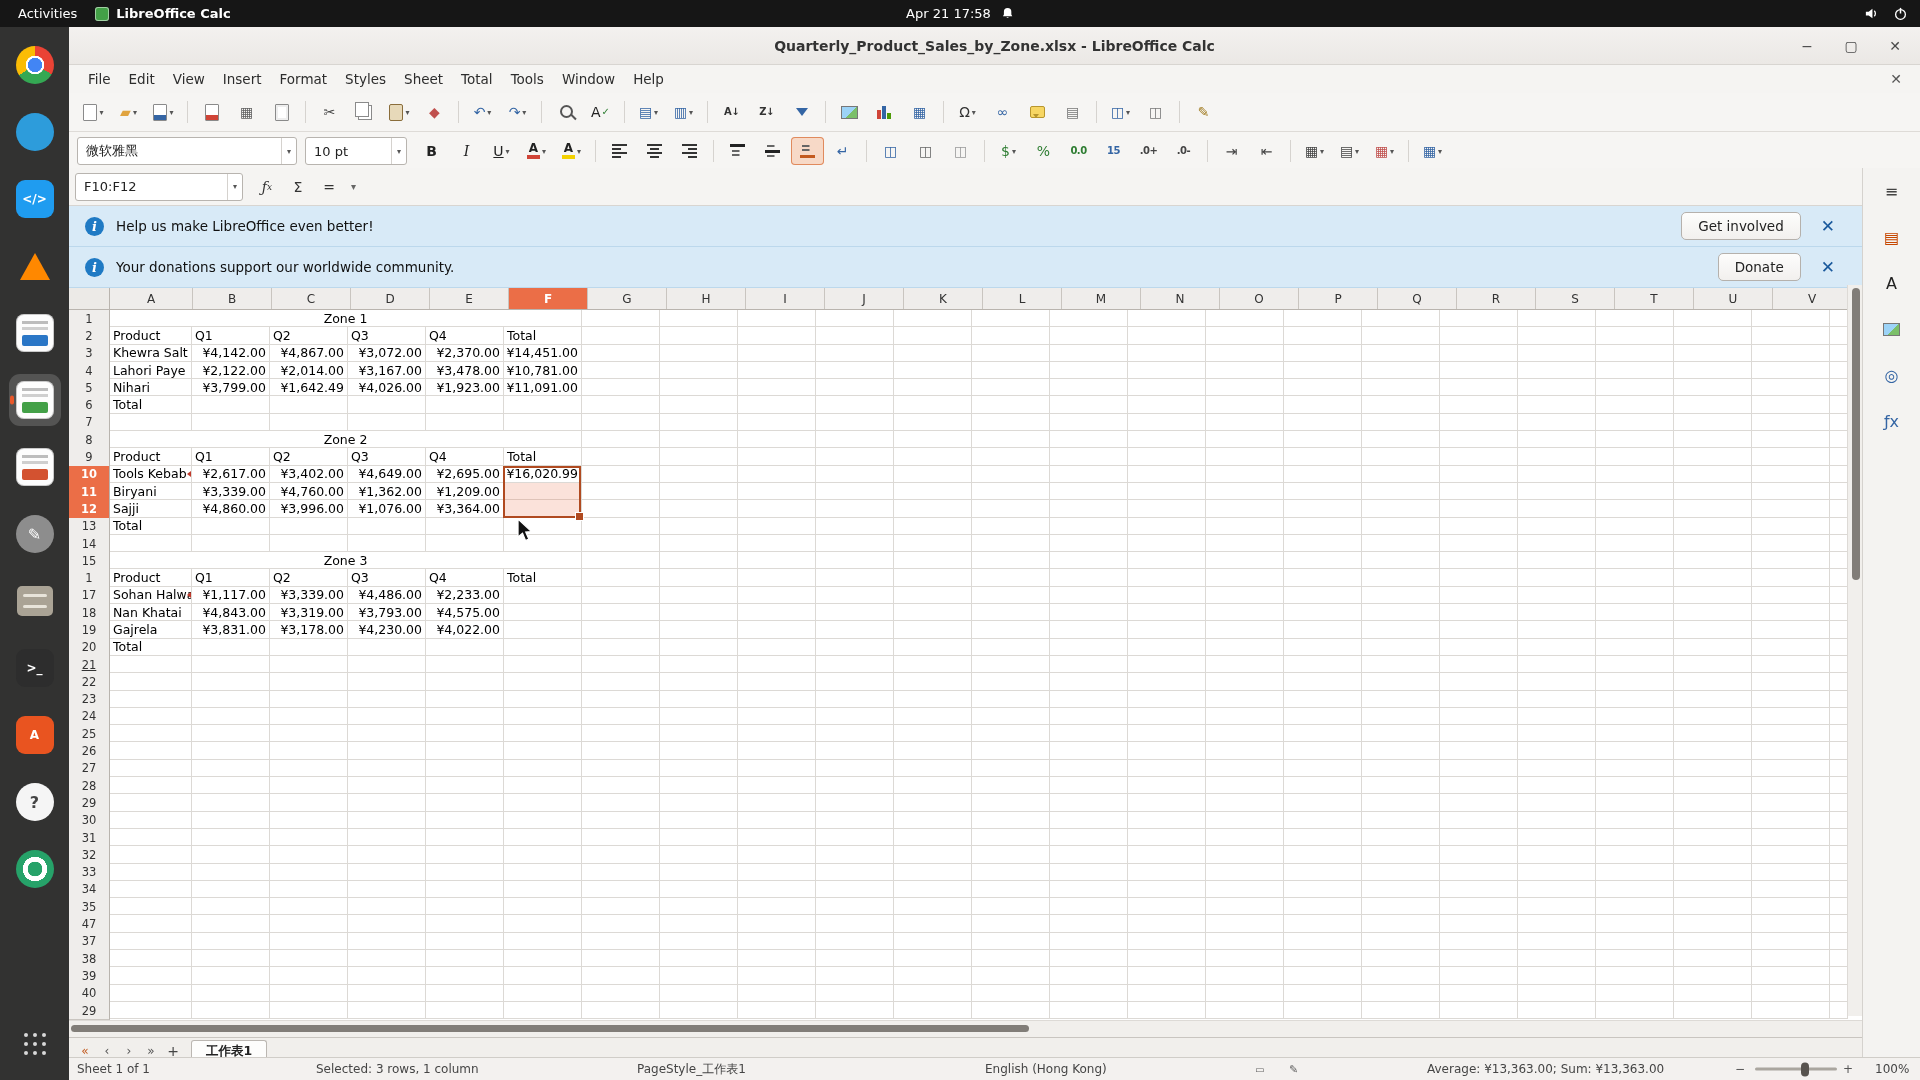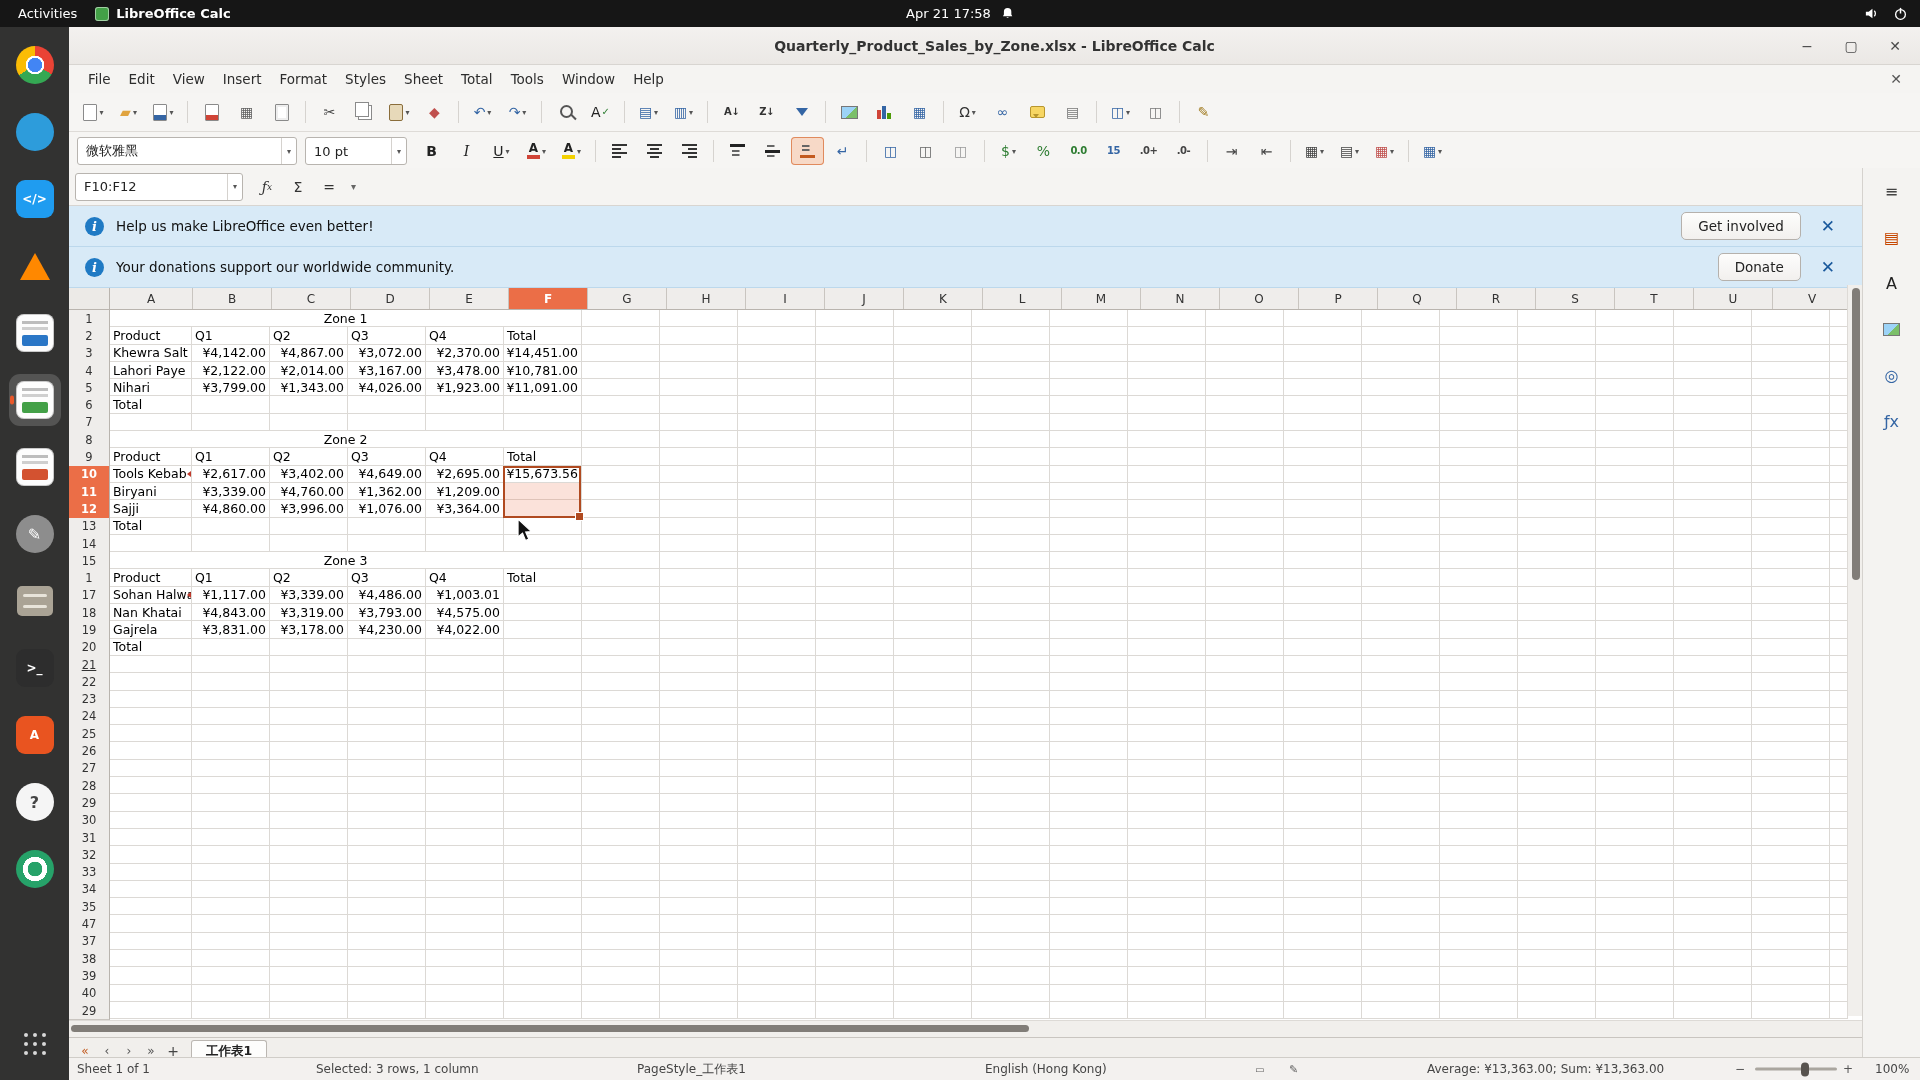--- a/index.html
+++ b/index.html
@@ -640,21 +640,21 @@
             <div class="cell" style="width: 78px;"></div>
             <div class="cell" style="width: 78px;"></div>
             <div class="cell" style="width: 78px;"></div>
             <div class="cell" style="width: 78px;"></div>
             <div class="cell" style="width: 18px;"></div>
           </div>
           <div class="grid-row" style="height: 17.3px;">
             <div class="row-hdr" style="height: 17.3px;">5</div>
             <div class="cell" style="width: 82px;">Nihari</div>
             <div class="cell r" style="width: 78px;">¥3,799.00</div>
-            <div class="cell r" style="width: 78px;">¥1,343.00</div>
+            <div class="cell r" style="width: 78px;">¥1,642.49</div>
             <div class="cell r" style="width: 78px;">¥4,026.00</div>
             <div class="cell r" style="width: 78px;">¥1,923.00</div>
             <div class="cell r" style="width: 78px;">¥11,091.00</div>
             <div class="cell" style="width: 78px;"></div>
             <div class="cell" style="width: 78px;"></div>
             <div class="cell" style="width: 78px;"></div>
             <div class="cell" style="width: 78px;"></div>
             <div class="cell" style="width: 78px;"></div>
             <div class="cell" style="width: 78px;"></div>
             <div class="cell" style="width: 78px;"></div>
@@ -768,21 +768,21 @@
             <div class="cell" style="width: 78px;"></div>
             <div class="cell" style="width: 18px;"></div>
           </div>
           <div class="grid-row" style="height: 17.3px;">
             <div class="row-hdr sel" style="height: 17.3px;">10</div>
             <div class="cell clip" style="width: 82px;">Tools Kebab</div>
             <div class="cell r" style="width: 78px;">¥2,617.00</div>
             <div class="cell r" style="width: 78px;">¥3,402.00</div>
             <div class="cell r" style="width: 78px;">¥4,649.00</div>
             <div class="cell r" style="width: 78px;">¥2,695.00</div>
-            <div class="cell r" style="width: 78px;">¥15,673.56</div>
+            <div class="cell r" style="width: 78px;">¥16,020.99</div>
             <div class="cell" style="width: 78px;"></div>
             <div class="cell" style="width: 78px;"></div>
             <div class="cell" style="width: 78px;"></div>
             <div class="cell" style="width: 78px;"></div>
             <div class="cell" style="width: 78px;"></div>
             <div class="cell" style="width: 78px;"></div>
             <div class="cell" style="width: 78px;"></div>
             <div class="cell" style="width: 78px;"></div>
             <div class="cell" style="width: 78px;"></div>
             <div class="cell" style="width: 78px;"></div>
@@ -944,21 +944,21 @@
             <div class="cell" style="width: 78px;"></div>
             <div class="cell" style="width: 78px;"></div>
             <div class="cell" style="width: 18px;"></div>
           </div>
           <div class="grid-row" style="height: 17.3px;">
             <div class="row-hdr" style="height: 17.3px;">17</div>
             <div class="cell clip" style="width: 82px;">Sohan Halwa</div>
             <div class="cell r" style="width: 78px;">¥1,117.00</div>
             <div class="cell r" style="width: 78px;">¥3,339.00</div>
             <div class="cell r" style="width: 78px;">¥4,486.00</div>
-            <div class="cell r" style="width: 78px;">¥1,003.01</div>
+            <div class="cell r" style="width: 78px;">¥2,233.00</div>
             <div class="cell" style="width: 78px;"></div>
             <div class="cell" style="width: 78px;"></div>
             <div class="cell" style="width: 78px;"></div>
             <div class="cell" style="width: 78px;"></div>
             <div class="cell" style="width: 78px;"></div>
             <div class="cell" style="width: 78px;"></div>
             <div class="cell" style="width: 78px;"></div>
             <div class="cell" style="width: 78px;"></div>
             <div class="cell" style="width: 78px;"></div>
             <div class="cell" style="width: 78px;"></div>

